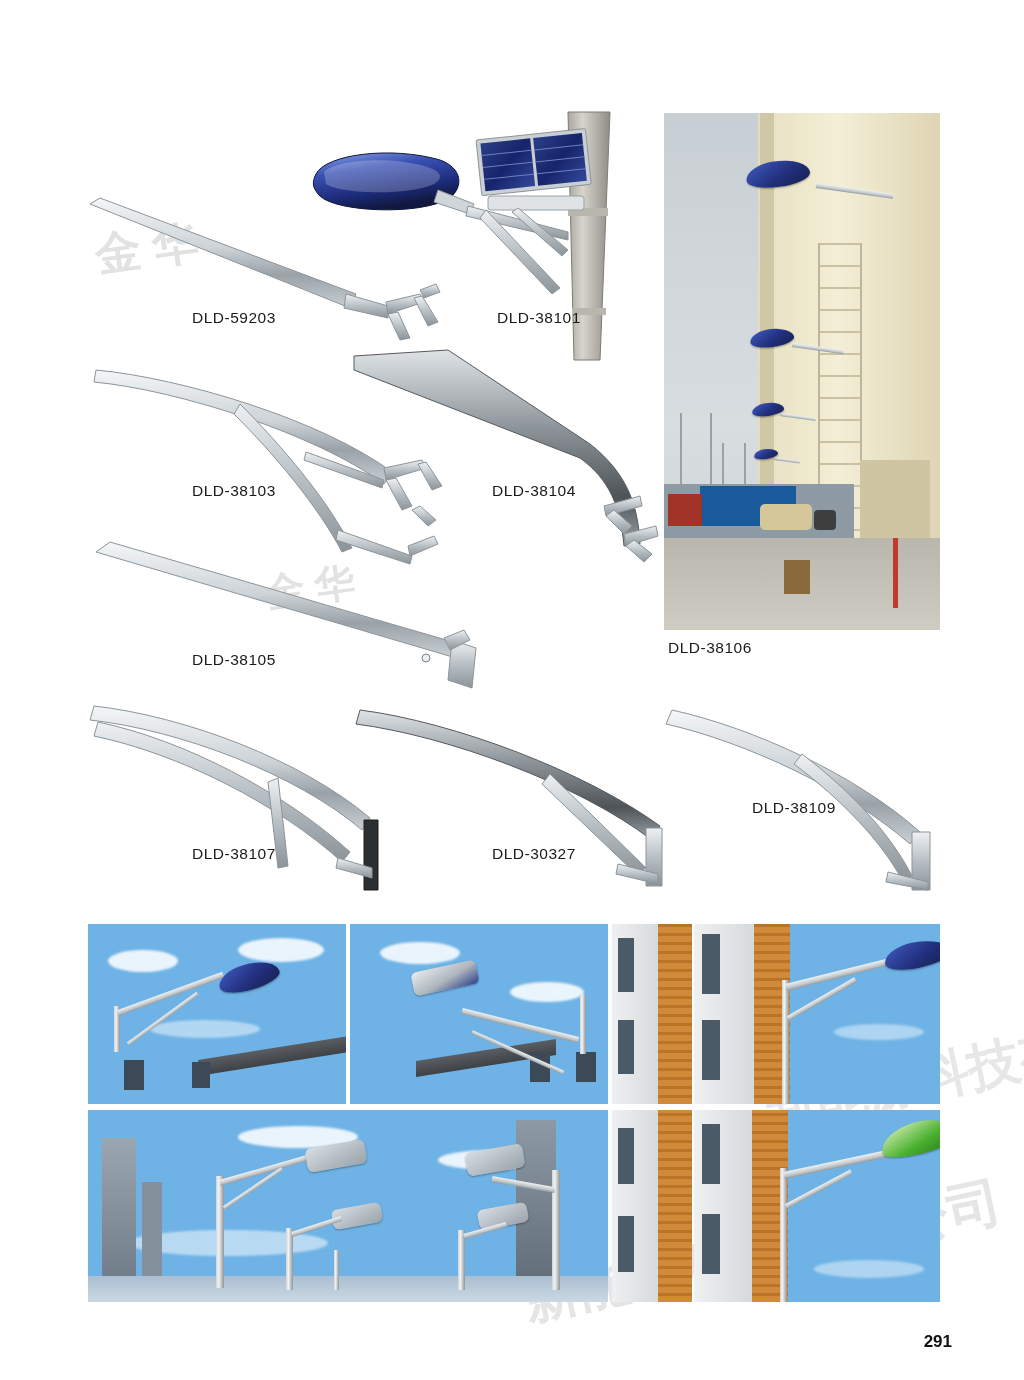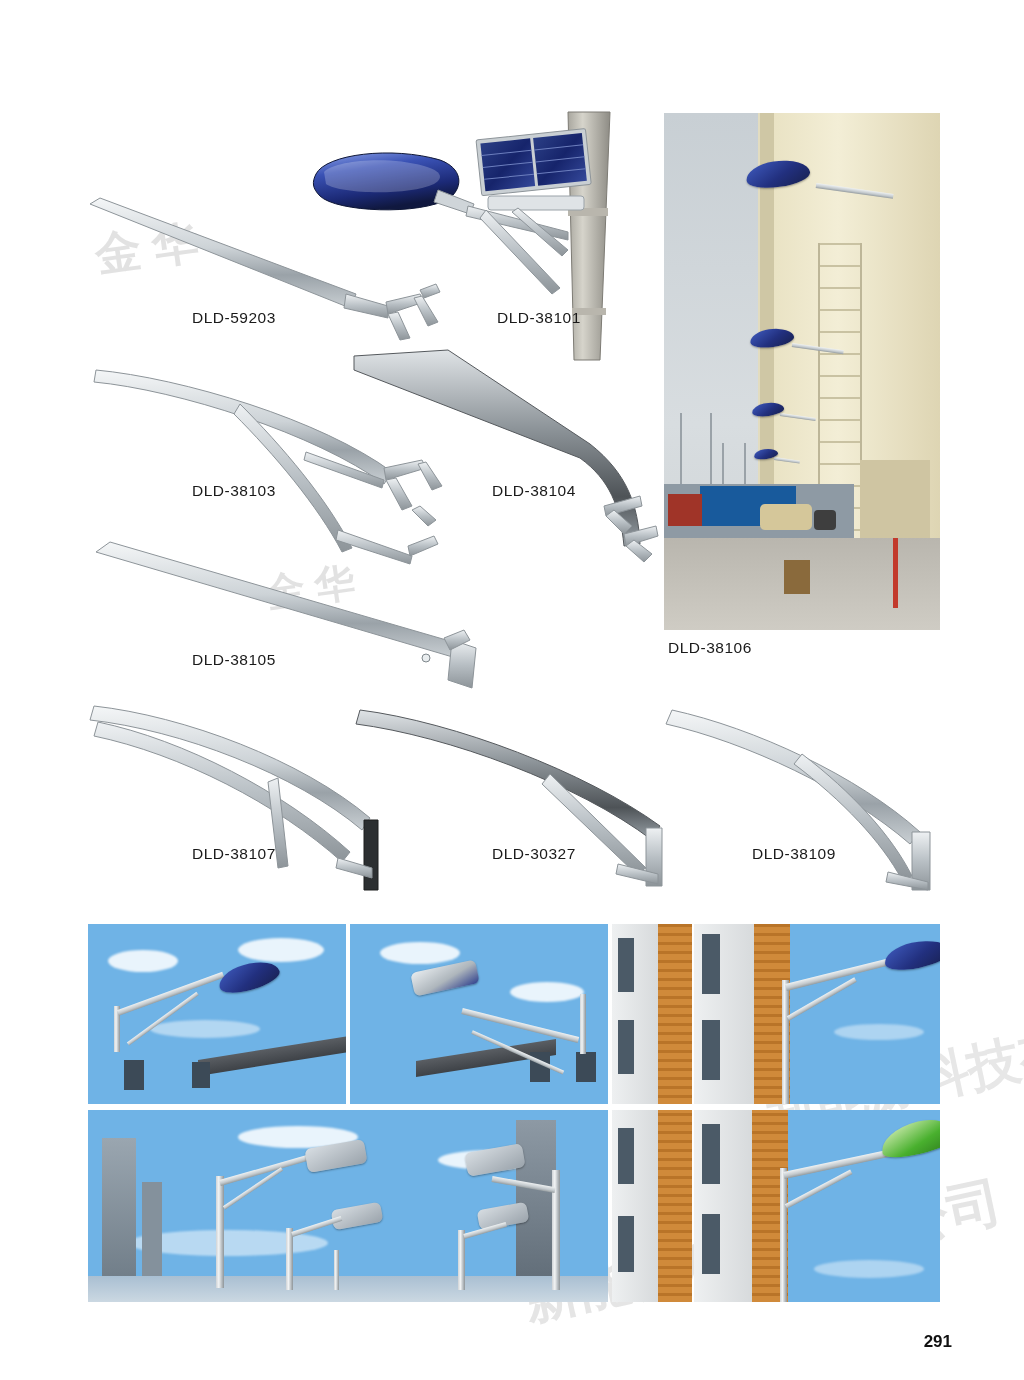--- a/index.html
+++ b/index.html
@@ -289,21 +289,21 @@
   <div class="code-label" style="left:492px;top:845px;">DLD-30327</div>
 
   <div class="art" style="left:662px;top:706px;">
     <svg width="290" height="190" viewBox="0 0 290 190">
       <path d="M10,4 C92,22 196,70 258,126 L248,138 C186,84 84,36 4,18 Z" fill="url(#g-steel)" stroke="#8d9499"></path>
       <path d="M140,48 C190,86 230,130 250,170 L240,174 C220,136 180,94 132,58 Z" fill="url(#g-steel2)" stroke="#8d9499"></path>
       <path d="M250,126 L268,126 L268,184 L250,184 Z" fill="url(#g-steel2)" stroke="#8d9499"></path>
       <path d="M226,166 L266,176 L266,184 L224,176 Z" fill="url(#g-steel2)" stroke="#8d9499"></path>
     </svg>
   </div>
-  <div class="code-label" style="left:752px;top:845px;">DLD-38109</div>
+  <div class="code-label" style="left:752px;top:799px;">DLD-38109</div>
 
   <div class="grid">
 
     <div class="cell" style="left:0;top:0;width:258px;height:180px;">
       <div class="sky"></div>
       <div class="cloud" style="left:20px;top:26px;width:70px;height:22px;"></div>
       <div class="cloud" style="left:150px;top:14px;width:86px;height:24px;"></div>
       <div class="cloud" style="left:62px;top:96px;width:110px;height:18px;opacity:.55;"></div>
       <div class="house-wall" style="left:20px;bottom:0;width:120px;height:86px;"></div>
       <div class="roof" style="left:110px;bottom:40px;width:150px;height:16px;transform:skewY(-9deg);"></div>

